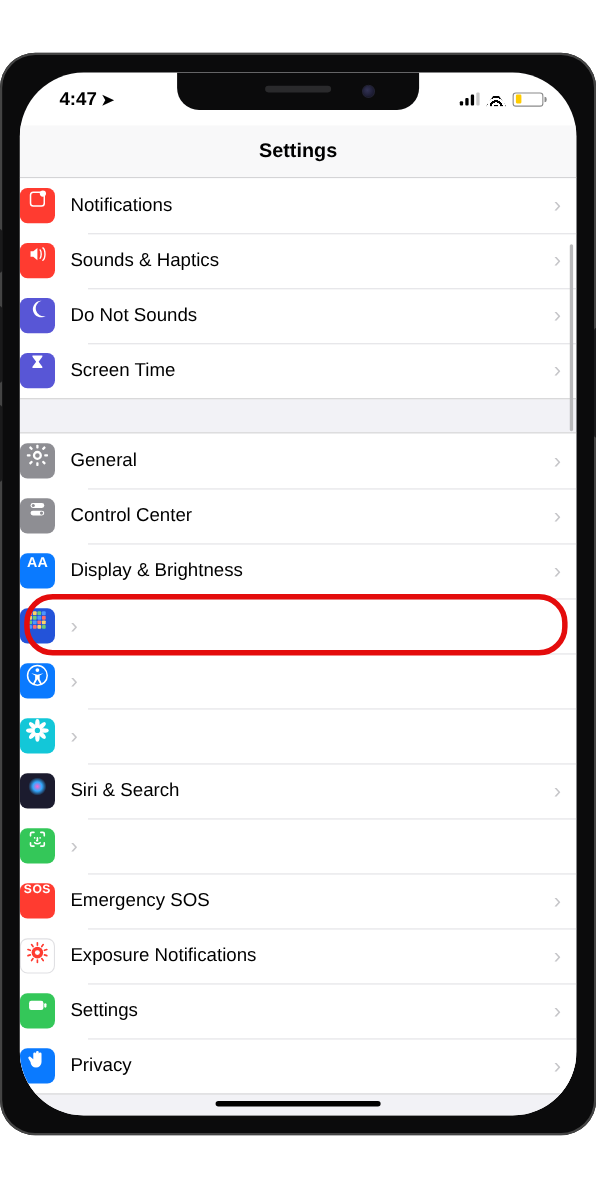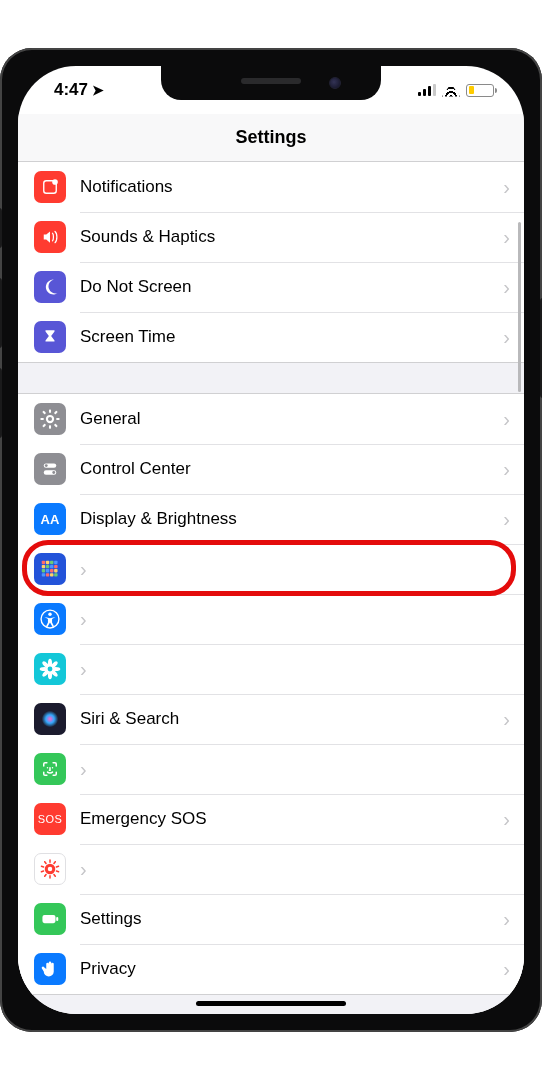--- a/index.html
+++ b/index.html
@@ -134,32 +134,31 @@
       background: #fff;
       border-top: 0.5px solid #d0d0d2;
       border-bottom: 0.5px solid #d0d0d2;
     }
     .group + .group { margin-top: 30px; }
     .group.first-group{ border-top:none; }
     .row {
       display: flex;
       align-items: center;
       height: 50px;
-      padding-left: 16px;
       position: relative;
     }
     .row + .row::before {
       content:""; position:absolute; left:62px; right:0; top:0;
       border-top: 0.5px solid #e2e2e5;
     }
     .row-icon {
       width: 32px; height: 32px;
       border-radius: 7px;
       color: #fff;
-      display: flex; align-items: center; justify-content: center;
+      display: flex; justify-content: center;
       font-size: 18px; font-weight: 500;
       flex-shrink: 0;
       margin-right: 14px;
     }
     .row-label {
       flex: 1;
       font-size: 17px;
       color: #000;
     }
     .chevron {
@@ -190,21 +189,21 @@
       bottom: 8px;
       left: 50%;
       transform: translateX(-50%);
       width: 150px; height: 5px;
       background: #000;
       border-radius: 3px;
       z-index: 60;
     }
     
     .glyph { display:block; }
-    .ic-sos { font-size: 11px; font-weight: 400; letter-spacing: 0.5px; }
+    .ic-sos { font-size: 11px; font-weight: 700; letter-spacing: 0.5px; }
     .ic-aa  { font-size: 13px; font-weight: 700; }
   </style>
 </head>
 <body>
 
 <div class="phone-frame">
   <div class="side-btn btn-left-1"></div>
   <div class="side-btn btn-left-2"></div>
   <div class="side-btn btn-left-3"></div>
   <div class="side-btn btn-right"></div>
@@ -260,21 +259,21 @@
             </div>
             <div class="row-label">Sounds &amp; Haptics</div>
             <div class="chevron">›</div>
           </div>
           <div class="row" id="row-do-not-disturb">
             <div class="row-icon" style="background: rgb(88, 86, 214);">
               <svg viewBox="0 0 32 32" width="20" height="20" fill="#fff">
                 <path d="M22 4a12 12 0 1 0 6 22 10 10 0 0 1-6-22z"></path>
               </svg>
             </div>
-            <div class="row-label">Do Not Screen</div>
+            <div class="row-label">Do Not Sounds</div>
             <div class="chevron">›</div>
           </div>
           <div class="row" id="row-screen-time">
             <div class="row-icon" style="background: rgb(88, 86, 214);">
               <svg viewBox="0 0 32 32" width="18" height="18" fill="#fff">
                 <path d="M8 4h16v2l-6 8 6 8v2H8v-2l6-8-6-8z"></path>
               </svg>
             </div>
             <div class="row-label">Screen Time</div>
             <div class="chevron">›</div>
@@ -417,20 +416,21 @@
                   <rect x="15" y="3" width="2" height="5" rx="1" transform="rotate(144 16 16)"></rect>
                   <rect x="15" y="3" width="2" height="5" rx="1" transform="rotate(180 16 16)"></rect>
                   <rect x="15" y="3" width="2" height="5" rx="1" transform="rotate(216 16 16)"></rect>
                   <rect x="15" y="3" width="2" height="5" rx="1" transform="rotate(252 16 16)"></rect>
                   <rect x="15" y="3" width="2" height="5" rx="1" transform="rotate(288 16 16)"></rect>
                   <rect x="15" y="3" width="2" height="5" rx="1" transform="rotate(324 16 16)"></rect>
                   <circle cx="16" cy="16" r="3" fill="#fff"></circle>
                 </g>
               </svg>
             </div>
+            <div class="row-label">Exposure Notifications</div>
             <div class="chevron">›</div>
           </div>
           <div class="row" id="row-battery">
             <div class="row-icon" style="background: rgb(52, 199, 89);">
               <svg viewBox="0 0 32 32" width="22" height="22" fill="#fff">
                 <rect x="5" y="10" width="19" height="12" rx="3"></rect>
                 <rect x="25" y="13" width="3" height="6" rx="1.5"></rect>
               </svg>
             </div>
             <div class="row-label">Settings</div>

